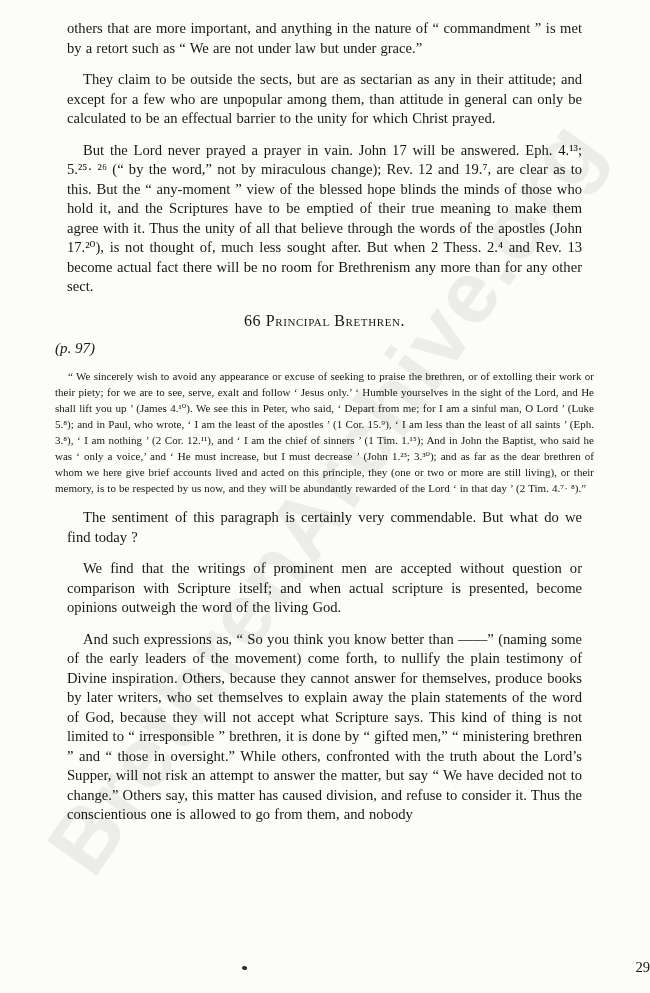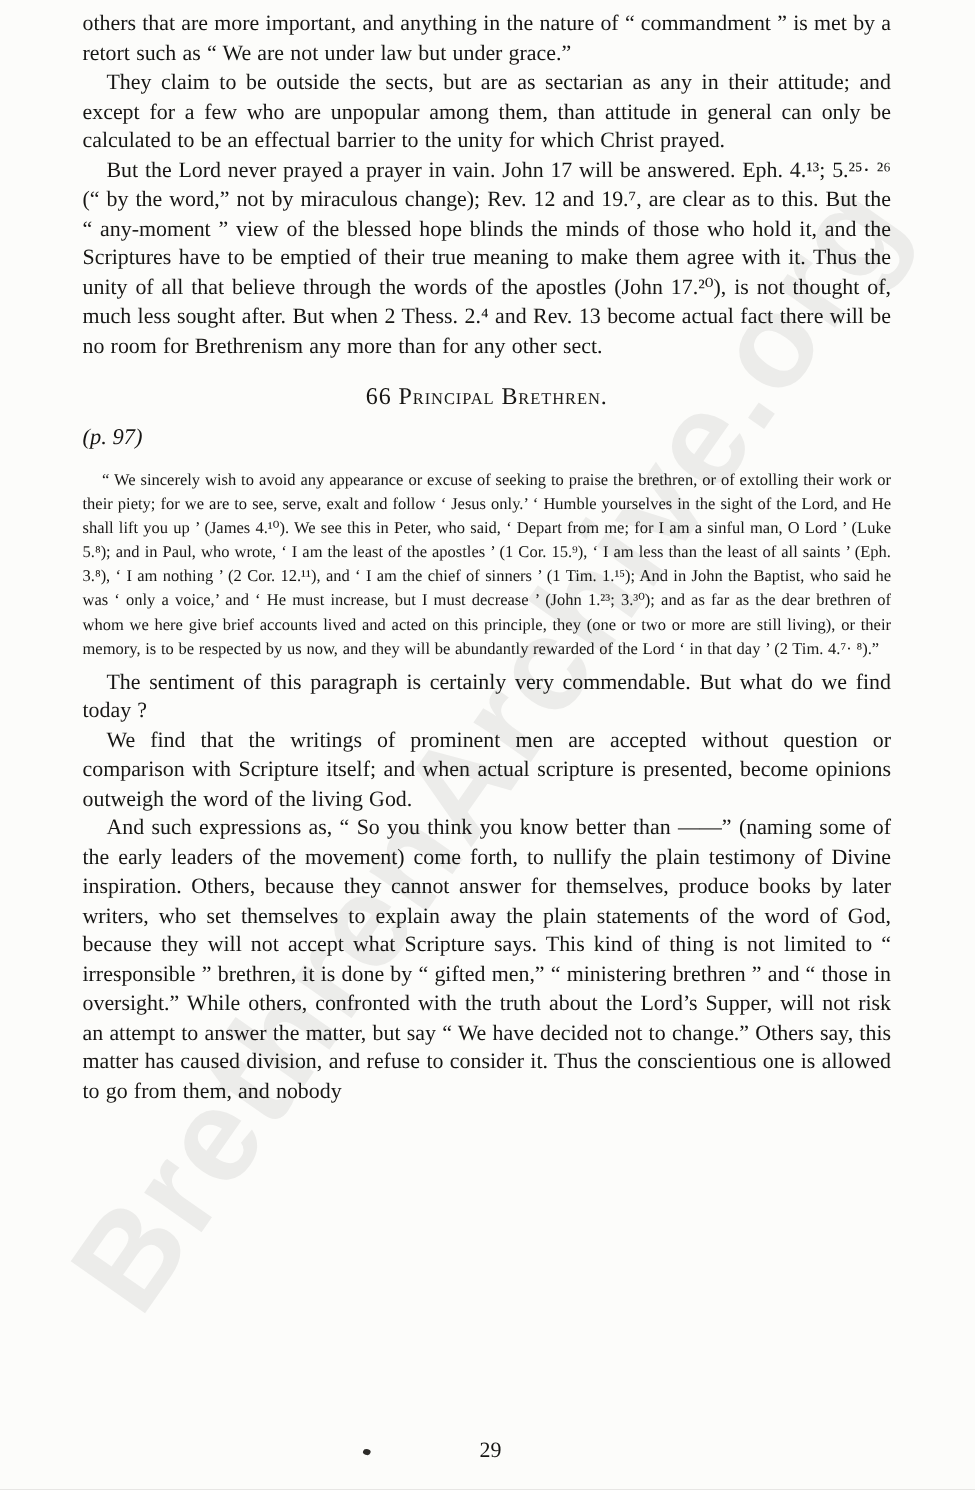--- a/index.html
+++ b/index.html
@@ -32,21 +32,21 @@
     z-index: 0;
   }
   .text-col {
     position: absolute;
     left: 55px;
     right: 56px;
     top: 7px;
     z-index: 1;
   }
   p.body {
-    margin: 0;
+    margin: 12px;
     font-size: 14.6px;
     line-height: 19.5px;
     text-align: justify;
     text-indent: 16px;
     word-spacing: 0.5px;
   }
   p.body.no-indent { text-indent: 0; }
   .heading {
     margin: 15px 0 6px 0;
     text-align: center;
@@ -66,21 +66,21 @@
     line-height: 16.1px;
     text-align: justify;
     text-indent: 13px;
     word-spacing: 0.4px;
   }
   .footer {
     position: absolute;
     left: 4px;
     right: 0;
     bottom: 17px;
-    text-align: center;
+    text-align: right;
     font-size: 14.6px;
     z-index: 1;
   }
   .ink-mark {
     position: absolute;
     left: 238px;
     bottom: 6px;
     width: 5px;
     height: 4px;
     background: #2d2b28;

